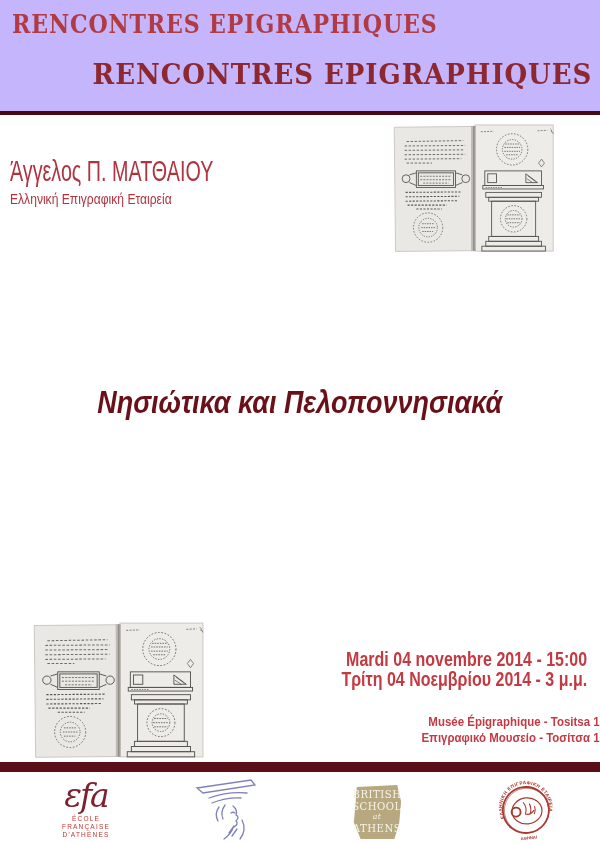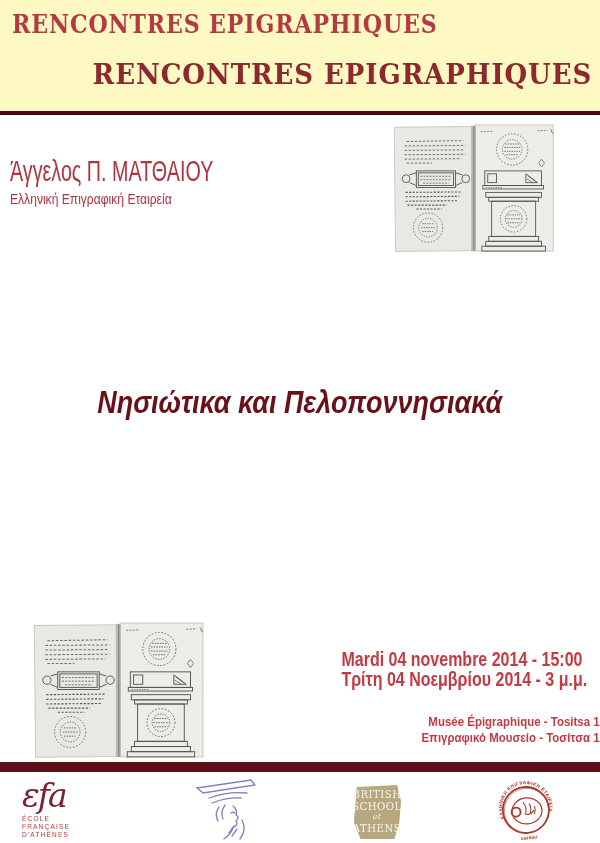--- a/index.html
+++ b/index.html
@@ -5,21 +5,21 @@
   html,body{margin:0;padding:0;}
   body{
     width:600px;height:843px;background:#ffffff;position:relative;overflow:hidden;
     font-family:"Liberation Sans",sans-serif;
   }
   .poster{position:absolute;inset:0;}
 
   
   .banner{
     position:absolute;left:0;top:0;width:600px;height:111px;
-    background:#fef9c3;border-bottom:4px solid #450b10;
+    background:#c4b5fd;border-bottom:4px solid #450b10;
   }
   .banner-line1{
     position:absolute;left:12px;top:11px;
     font-family:"DejaVu Serif",serif;font-weight:bold;font-size:26px;line-height:27px;
     color:#b23a43;letter-spacing:1px;white-space:nowrap;
     transform:scaleX(0.85);transform-origin:0 50%;
   }
   .banner-line2{
     position:absolute;right:8px;top:60px;
     font-family:"DejaVu Serif",serif;font-weight:bold;font-size:28px;line-height:29px;
@@ -44,35 +44,35 @@
     font-size:31px;line-height:34px;font-weight:bold;font-style:italic;color:#6a1019;text-decoration:underline;
   }
   .lecture-title span{display:inline-block;transform:scaleX(0.87);transform-origin:50% 50%;white-space:nowrap;}
 
   
   .ms{position:absolute;display:block;}
   .ms-top{left:390px;top:122px;width:172px;height:132px;}
   .ms-bottom{left:32px;top:620px;width:178px;height:140px;}
 
   
-  .schedule{position:absolute;right:13px;top:650px;}
+  .schedule{position:absolute;right:13px;top:650px;text-align:right;}
   .date-line{
     font-size:20px;line-height:19.5px;font-weight:bold;color:#c43a42;white-space:nowrap;
     transform:scaleX(0.80);transform-origin:100% 50%;
   }
   .venue{position:absolute;right:0;top:714px;text-align:right;}
   .venue-line{
     font-size:13.5px;line-height:15.5px;font-weight:bold;color:#c43a42;white-space:nowrap;
     transform:scaleX(0.85);transform-origin:100% 50%;
   }
 
   
   .bottom-bar{position:absolute;left:0;top:762px;width:600px;height:10px;background:#5a1016;}
   .logos{position:absolute;left:0;top:772px;width:600px;height:71px;}
-  .efa-logo{position:absolute;left:22px;top:8px;width:76px;}
+  .efa-logo{position:absolute;left:48px;top:8px;width:76px;text-align:center;}
   .efa-monogram{
     font-family:"DejaVu Serif",serif;font-style:italic;font-size:33px;line-height:32px;
     color:#7c2130;letter-spacing:-2px;
   }
   .efa-caption{margin-top:3px;font-size:6.5px;line-height:8px;letter-spacing:1.2px;color:#c4382e;}
   .caryatid{position:absolute;left:188px;top:4px;width:86px;height:66px;}
   .bsa{position:absolute;left:350px;top:11px;width:54px;height:58px;}
   .seal{position:absolute;left:490px;top:8px;width:72px;height:62px;}
 </style>
 </head>

